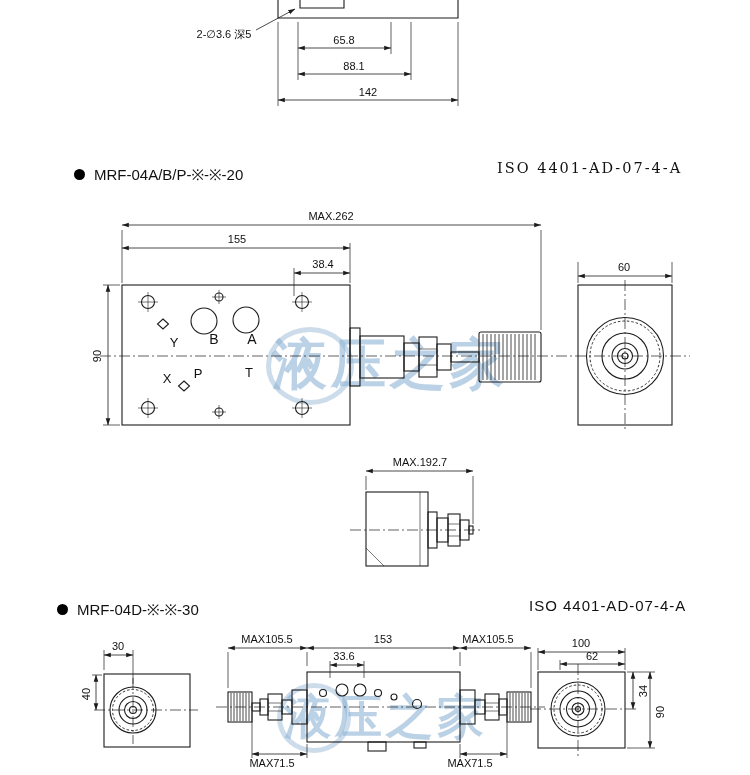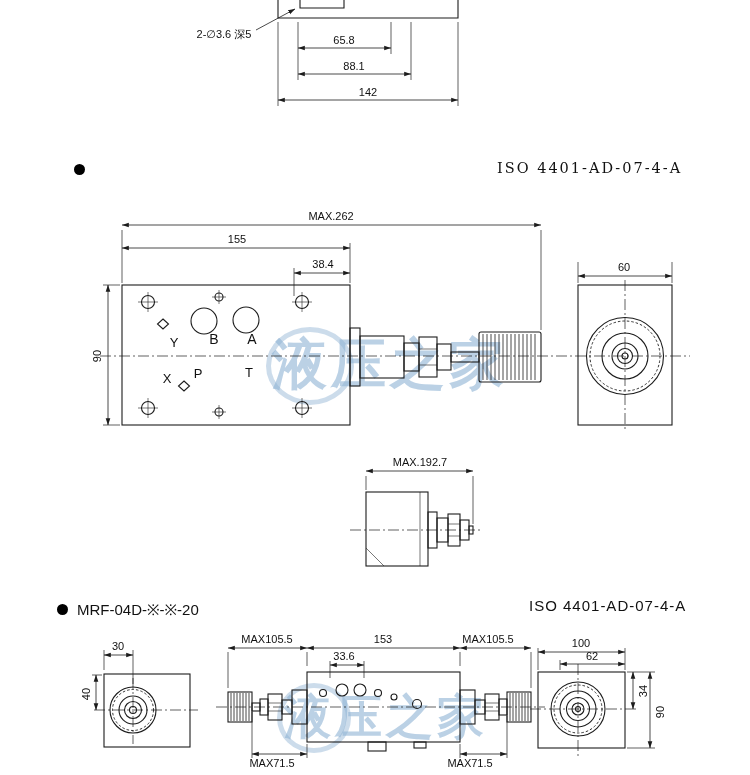--- a/index.html
+++ b/index.html
@@ -39,26 +39,27 @@
 
 <div class="page">
 
   <div class="wm wm1">液压之家</div>
   <div class="wm wm2">液压之家</div>
   <div class="wm-ring ring1"></div>
   <div class="wm-ring ring2"></div>
 
   <div class="hdr" style="left:74px;top:164px;">
     <span class="bullet"></span>
+    <span>MRF-04A/B/P-※-※-20</span>
   </div>
   <div class="iso-top">ISO 4401-AD-07-4-A</div>
 
   <div class="hdr" style="left:57px;top:599px;">
     <span class="bullet"></span>
-    <span>MRF-04D-※-※-20</span>
+    <span>MRF-04D-※-※-30</span>
   </div>
   <div class="iso-bottom">ISO 4401-AD-07-4-A</div>
 
   <svg class="drawing" width="750" height="775" viewBox="0 0 750 775">
     <defs>
       <marker id="ar" viewBox="0 0 10 10" refX="9.5" refY="5" markerWidth="9" markerHeight="9" orient="auto-start-reverse">
         <path d="M0,1.8 L10,5 L0,8.2 z" fill="#1c1c1c"></path>
       </marker>
     </defs>
 

